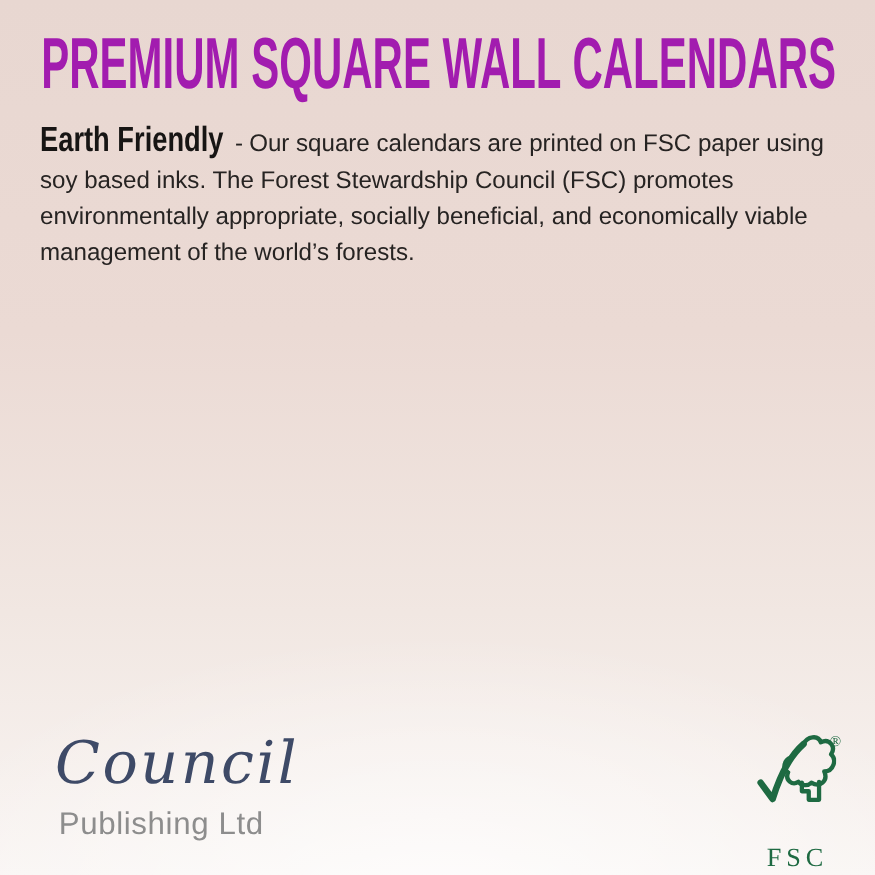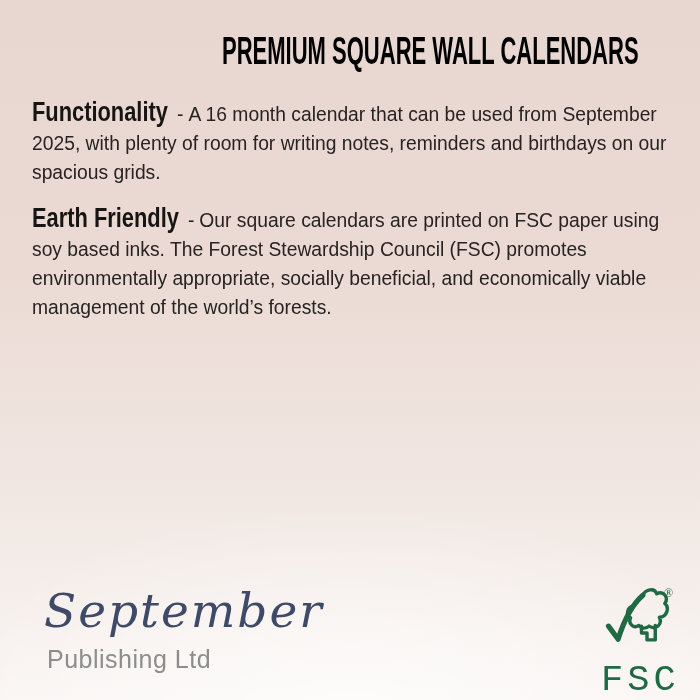--- a/index.html
+++ b/index.html
@@ -22,25 +22,25 @@
   
   .condense {
     display: inline-block;
     transform-origin: left bottom;
     white-space: nowrap;
   }
 
   .page-title {
     margin: 0 0 15px 0;
     text-align: center;
-    font-size: 38px;
+    font-size: 58px;
     line-height: 62px;
     font-weight: 700;
     letter-spacing: 0px;
-    color: #000000;
+    color: #a21caf;
   }
 
   .section {
     margin: 0 0 16px 0;
     font-size: 19.3px;
     line-height: 29px;
     color: #262322;
   }
 
   .section .heading {
@@ -97,47 +97,46 @@
     position: absolute;
     top: 0px;
     right: 2px;
     font-size: 12px;
     color: #1e6a42;
     font-family: "Liberation Serif", serif;
   }
 
   .fsc-label {
     display: block;
-    margin-top: 1px;
-    font-family: Liberation Mono, monospace;
-    font-size: 37px;
+    margin-top: 16px;
+    font-family: Liberation Serif, serif;
+    font-size: 21px;
     letter-spacing: 4px;
     padding-left: 4px; 
     color: #1e6a42;
   }
 </style>
 </head>
 <body>
 
 <div class="content">
 
   <h1 class="page-title"><span class="condense" style="transform: scaleX(0.579235); margin-right: -462px;">PREMIUM SQUARE WALL CALENDARS</span></h1>
 
 
 
 
-  <p class="section"><span class="heading condense" style="transform: scaleX(0.78); margin-right: -38.28px;">Functionality</span><span class="dash">-</span><span>A 16 month calendar that can be used from September 2025, with plenty of room for writing notes, reminders and birthdays on our spacious grids.</span></p>
 
   <p class="section"><span class="heading condense" style="transform: scaleX(0.78); margin-right: -41.36px;">Earth Friendly</span><span class="dash">-</span><span>Our square calendars are printed on FSC paper using soy based inks. The Forest Stewardship Council (FSC) promotes environmentally appropriate, socially beneficial, and economically viable management of the world’s forests.</span></p>
 
 </div>
 
 <div class="footer">
 
-  <div class="publisher-name">September</div>
+  <div class="publisher-name">Council</div>
 
   <div class="publisher-subtitle">Publishing Ltd</div>
 
   <div class="fsc-logo">
     <span class="registered-trademark">®</span>
     <svg class="fsc-tree" width="66" height="72" viewBox="0 0 96 104" fill="none">
 
       <path d="M8 58 L22 77 C31 48 43 26 58 13" stroke="#1e6a42" stroke-width="7.5" stroke-linecap="round" stroke-linejoin="round" fill="none"></path>
 
       <path d="M58 13 C62 4 75 2 78 11

